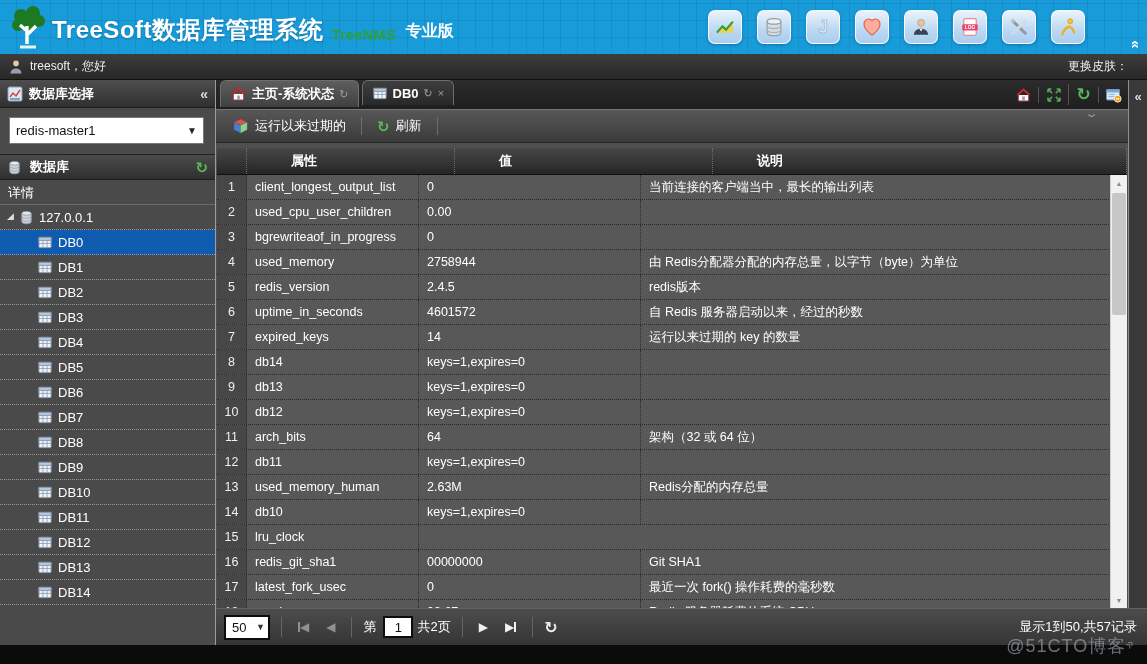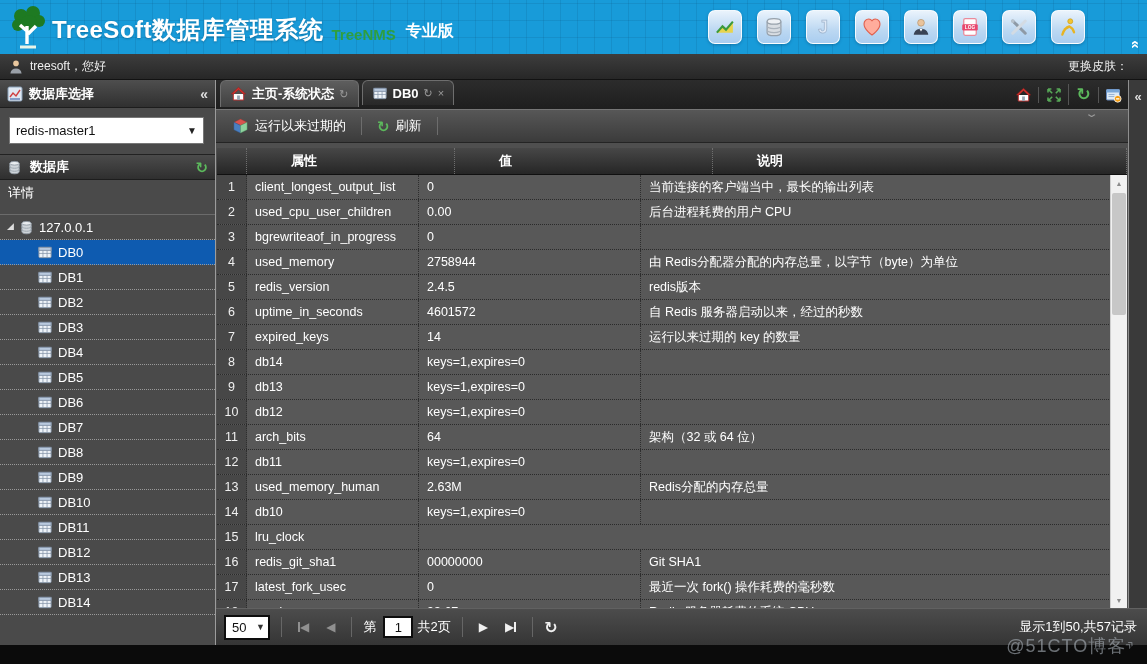--- a/index.html
+++ b/index.html
@@ -67,21 +67,21 @@
   }
   .combo .arr { margin-left:auto; color:#222; font-size:10px; }
   .section-header {
     height:26px; flex:0 0 26px; display:flex; align-items:center; gap:8px; padding:0 7px;
     background:linear-gradient(#4b4b4b,#2f2f2f); border-top:1px solid #222; border-bottom:1px solid #1d1d1d;
     font-size:13px; font-weight:bold;
   }
   .section-header .refresh { margin-left:auto; }
   .g-refresh { color:#5cb85c; font-weight:bold; font-size:15px; line-height:1; cursor:pointer; }
   .tree { flex:1; overflow:hidden; font-size:13px; }
-  .tree-caption { height:35px; line-height:25px; padding-left:8px; border-bottom:1px solid #6b6b6b; }
+  .tree-caption { height:25px; line-height:25px; padding-left:8px; border-bottom:1px solid #6b6b6b; }
   .tree-root { height:25px; display:flex; align-items:center; gap:5px; padding-left:7px; border-bottom:1px dotted #9a9a9a; cursor:pointer; }
   .tree-expand { color:#ddd; font-size:9px; transform:translateY(-1px); }
   .tree-node { height:25px; display:flex; align-items:center; gap:5px; padding-left:37px; border-bottom:1px dotted #9a9a9a; cursor:pointer; }
   .tree-node.sel { background:#0e5bb0; }
 
   
   .main-wrap { flex:1; display:flex; flex-direction:column; min-width:0; }
   .main-top { flex:1; display:flex; min-height:0; }
   .main-panel { flex:1; display:flex; flex-direction:column; min-width:0; border-right:1px solid #8f8f8f; }
   .right-strip { width:18px; flex:0 0 18px; background:#3a3a3a; text-align:center; }
@@ -564,21 +564,20 @@
                   <div class="grid-row">
                     <div class="c-num">1</div>
                     <div class="c-attr">client_longest_output_list</div>
                     <div class="c-val">0</div>
                     <div class="c-desc">当前连接的客户端当中，最长的输出列表</div>
                   </div>
                   <div class="grid-row">
                     <div class="c-num">2</div>
                     <div class="c-attr">used_cpu_user_children</div>
                     <div class="c-val">0.00</div>
-                    <div class="c-desc">后台进程耗费的用户 CPU</div>
                   </div>
                   <div class="grid-row">
                     <div class="c-num">3</div>
                     <div class="c-attr">bgrewriteaof_in_progress</div>
                     <div class="c-val">0</div>
                     <div class="c-desc"></div>
                   </div>
                   <div class="grid-row">
                     <div class="c-num">4</div>
                     <div class="c-attr">used_memory</div>

